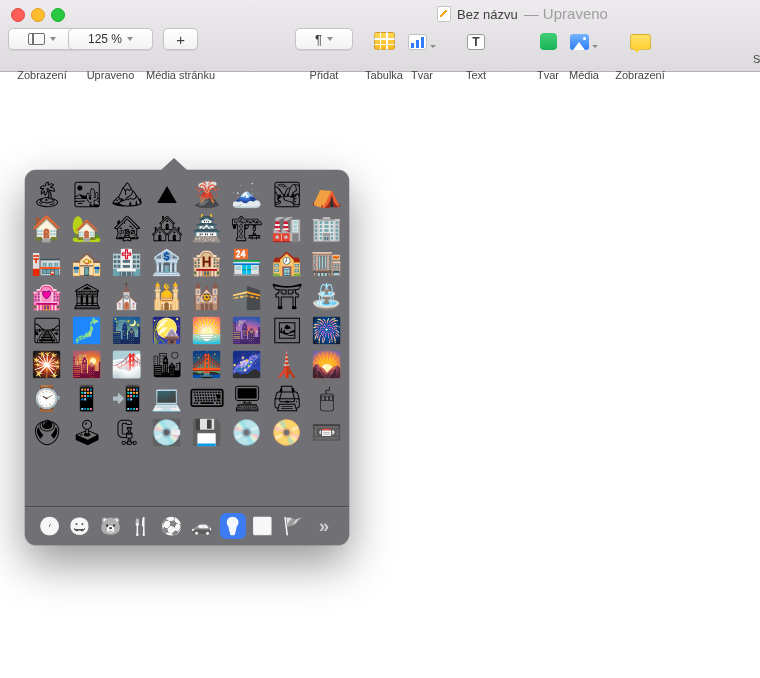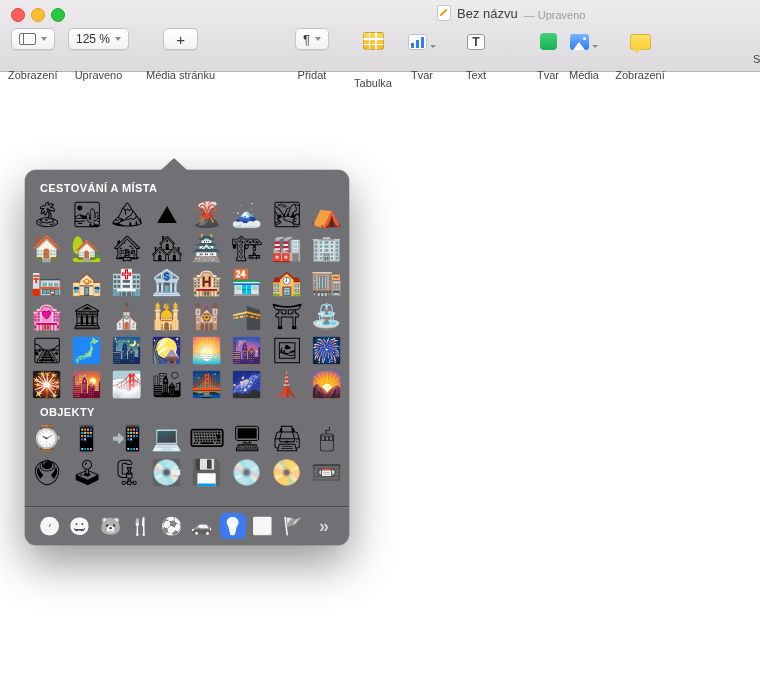--- a/index.html
+++ b/index.html
@@ -20,27 +20,27 @@
   .tl{position:absolute;top:8px;width:12px;height:12px;border-radius:50%;}
   .tl.close{left:11px;background:#ff5f57;border:0.5px solid #e0443e;}
   .tl.min{left:31px;background:#febc2e;border:0.5px solid #dea123;}
   .tl.zoom{left:51px;background:#28c840;border:0.5px solid #1dad2b;}
 
   .title-area{position:absolute;left:437px;top:5px;display:flex;align-items:flex-end;gap:6px;}
   .doc-icon{width:12px;height:14px;background:#fff;border:1px solid #c4c2c4;border-radius:2px;position:relative;}
   .doc-icon::after{content:"";position:absolute;left:2px;top:3px;width:7px;height:7px;
     background:linear-gradient(135deg,transparent 40%,#f5a623 40%,#f5a623 60%,transparent 60%);}
   .win-title{font-size:13px;color:#3e3e3e;}
-  .win-title-suffix{font-size:11px;color:#9f9e9f;}
+  .win-title-suffix{font-size:15px;color:#9f9e9f;}
 
   
   .tb-item{position:absolute;top:28px;display:flex;flex-direction:column;align-items:center;}
   .tb-label{font-size:11px;color:#454545;margin-top:19px;white-space:nowrap;}
   .white-btn{
-    height:20px;display:flex;align-items:center;gap:5px;padding:0 7px;
+    height:20px;display:flex;align-items:center;gap:5px;padding:0 19px;
     background:linear-gradient(#ffffff,#f3f2f3);
     border:1px solid #c6c4c6;border-radius:5px;
     box-shadow:0 0.5px 1px rgba(0,0,0,.08);
     font-size:12px;color:#333;
   }
   .caret{width:0;height:0;border-left:3.5px solid transparent;border-right:3.5px solid transparent;border-top:4px solid #8b8b8b;}
   .view-glyph{width:15px;height:10px;border:1.5px solid #6e6e6e;border-radius:2px;position:relative;}
   .view-glyph::before{content:"";position:absolute;left:3px;top:0;bottom:0;width:1.5px;background:#6e6e6e;}
   .plus-glyph{font-size:15px;color:#3d3d3d;line-height:1;}
   .pilcrow-glyph{font-size:13px;color:#3a3a3a;line-height:1;}
@@ -145,21 +145,21 @@
   </div>
 
   <div class="tb-item" style="left:295px;">
     <div class="white-btn">
       <span class="pilcrow-glyph">¶</span>
       <span class="caret"></span>
     </div>
     <div class="tb-label">Přidat</div>
   </div>
 
-  <div class="tb-item" style="left:353px;width:40px;gap:8px;">
+  <div class="tb-item" style="left:364px;width:40px;">
     <div class="icon-row">
         <span class="table-glyph"></span>
       </div>
     <div class="tb-label">Tabulka</div>
   </div>
 
   <div class="tb-item" style="left:402px;width:40px;">
     <div class="icon-row">
       <span class="chart-glyph">
           <i></i>
@@ -201,21 +201,20 @@
   </div>
 
   <div class="clipped-label">S</div>
 </div>
 
 <div style="position:absolute;top:72px;left:0;right:0;bottom:0;background:#fff;"></div>
 
 <div class="popover">
   <div class="popover-arrow"></div>
   <div class="emoji-sections">
-      <div class="emoji-section-title">CESTOVÁNÍ A MÍSTA</div>
       <div class="emoji-grid">
         <div class="emoji-cell">🏝</div>
         <div class="emoji-cell">🏜</div>
         <div class="emoji-cell">🏔</div>
         <div class="emoji-cell">⛰</div>
         <div class="emoji-cell">🌋</div>
         <div class="emoji-cell">🗻</div>
         <div class="emoji-cell">🏞</div>
         <div class="emoji-cell">⛺</div>
         <div class="emoji-cell">🏠</div>
@@ -252,21 +251,20 @@
         <div class="emoji-cell">🎆</div>
         <div class="emoji-cell">🎇</div>
         <div class="emoji-cell">🌇</div>
         <div class="emoji-cell">🌁</div>
         <div class="emoji-cell">🏙</div>
         <div class="emoji-cell">🌉</div>
         <div class="emoji-cell">🌌</div>
         <div class="emoji-cell">🗼</div>
         <div class="emoji-cell">🌄</div>
       </div>
-      <div class="emoji-section-title">OBJEKTY</div>
       <div class="emoji-grid">
         <div class="emoji-cell">⌚</div>
         <div class="emoji-cell">📱</div>
         <div class="emoji-cell">📲</div>
         <div class="emoji-cell">💻</div>
         <div class="emoji-cell">⌨</div>
         <div class="emoji-cell">🖥</div>
         <div class="emoji-cell">🖨</div>
         <div class="emoji-cell">🖱</div>
         <div class="emoji-cell">🖲</div>

